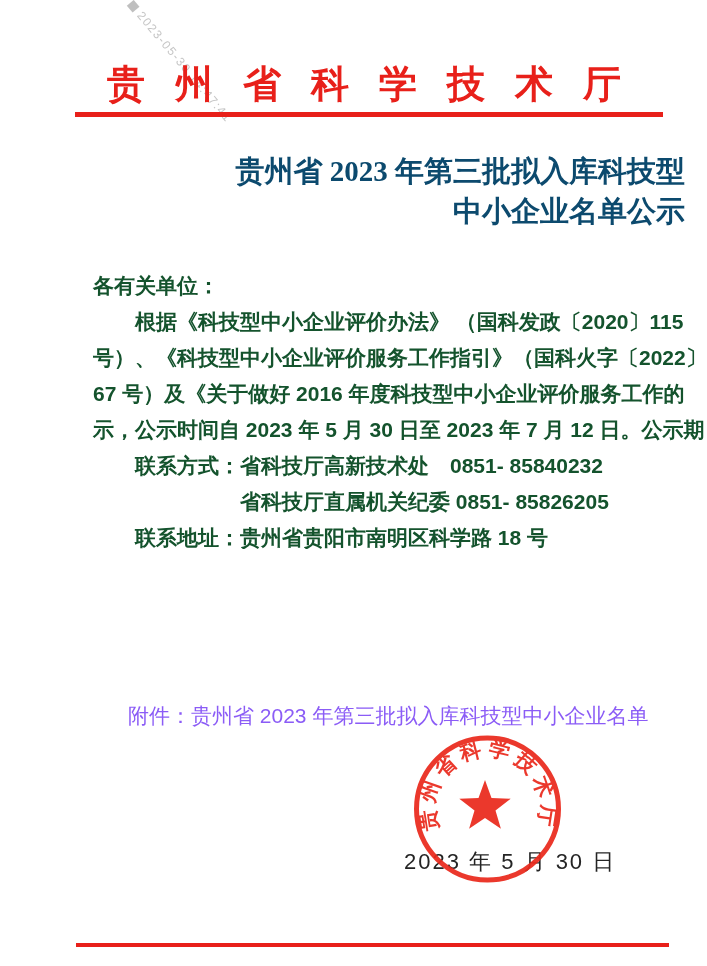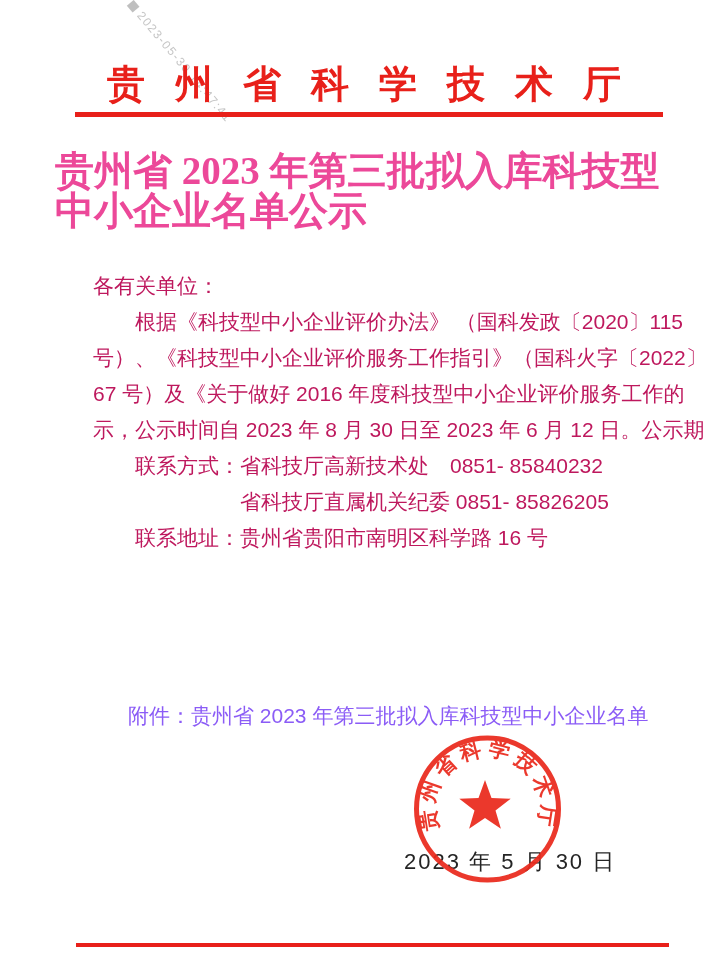--- a/index.html
+++ b/index.html
@@ -18,28 +18,28 @@
   .agency{
     position:absolute;left:75px;top:60px;width:588px;text-align:center;
     color:#e8201a;font-family:"Liberation Serif",serif;font-weight:bold;
     font-size:38px;line-height:48px;letter-spacing:30px;text-indent:20px;white-space:nowrap;
   }
   .rule{position:absolute;background:#e8201a;}
   .rule.top{left:75px;top:112px;width:588px;height:5px;}
   .rule.bottom{left:76px;top:943px;width:593px;height:4px;}
   
   .doc-title{
-    position:absolute;left:55px;top:151px;width:630px;text-align:left;
-    font-family:"Liberation Serif",serif;font-weight:bold;font-size:39px;
-    line-height:40px;color:#ec4899;
+    position:absolute;left:55px;top:151px;width:630px;text-align:right;
+    font-family:"Liberation Serif",serif;font-weight:bold;font-size:29px;
+    line-height:40px;color:#0c4a6e;
   }
   
   .body-text{
     position:absolute;left:93px;top:268px;width:585px;
-    font-size:21px;line-height:36px;color:#be185d;
+    font-size:21px;line-height:36px;color:#14532d;font-weight:bold;
   }
   .bodyline{white-space:pre;}
   .attachment{
     position:absolute;left:128px;top:702px;font-size:21px;line-height:28px;color:#8b5cf6;white-space:pre;
   }
   .issue-date{
     position:absolute;left:404px;top:847px;font-size:22px;letter-spacing:2px;color:#242424;white-space:pre;
   }
   .seal{position:absolute;left:405px;top:727px;opacity:.93;}
   .sealtext{
@@ -63,24 +63,24 @@
   <div class="doc-title">
     <div>贵州省 2023 年第三批拟入库科技型</div>
     <div>中小企业名单公示</div>
   </div>
 
   <div class="body-text">
       <div class="bodyline">各有关单位：</div>
       <div class="bodyline">　　根据《科技型中小企业评价办法》 （国科发政〔2020〕115</div>
       <div class="bodyline">号）、《科技型中小企业评价服务工作指引》（国科火字〔2022〕</div>
       <div class="bodyline">67 号）及《关于做好 2016 年度科技型中小企业评价服务工作的</div>
-      <div class="bodyline">示，公示时间自 2023 年 8 月 30 日至 2023 年 6 月 12 日。公示期</div>
+      <div class="bodyline">示，公示时间自 2023 年 5 月 30 日至 2023 年 7 月 12 日。公示期</div>
       <div class="bodyline">　　联系方式：省科技厅高新技术处　0851- 85840232</div>
       <div class="bodyline">　　　　　　　省科技厅直属机关纪委 0851- 85826205</div>
-      <div class="bodyline">　　联系地址：贵州省贵阳市南明区科学路 16 号</div>
+      <div class="bodyline">　　联系地址：贵州省贵阳市南明区科学路 18 号</div>
     </div>
 
   <div class="attachment">附件：贵州省 2023 年第三批拟入库科技型中小企业名单</div>
 
   <div class="issue-date">2023 年 5 月 30 日</div>
 
   <svg class="seal" width="165" height="165" viewBox="0 0 165 165" xmlns="http://www.w3.org/2000/svg">
     <defs>
       <path id="sealArc" d="M 34.5 104.4 A 53 53 0 1 1 130.5 104.4" fill="none"></path>
     </defs>

